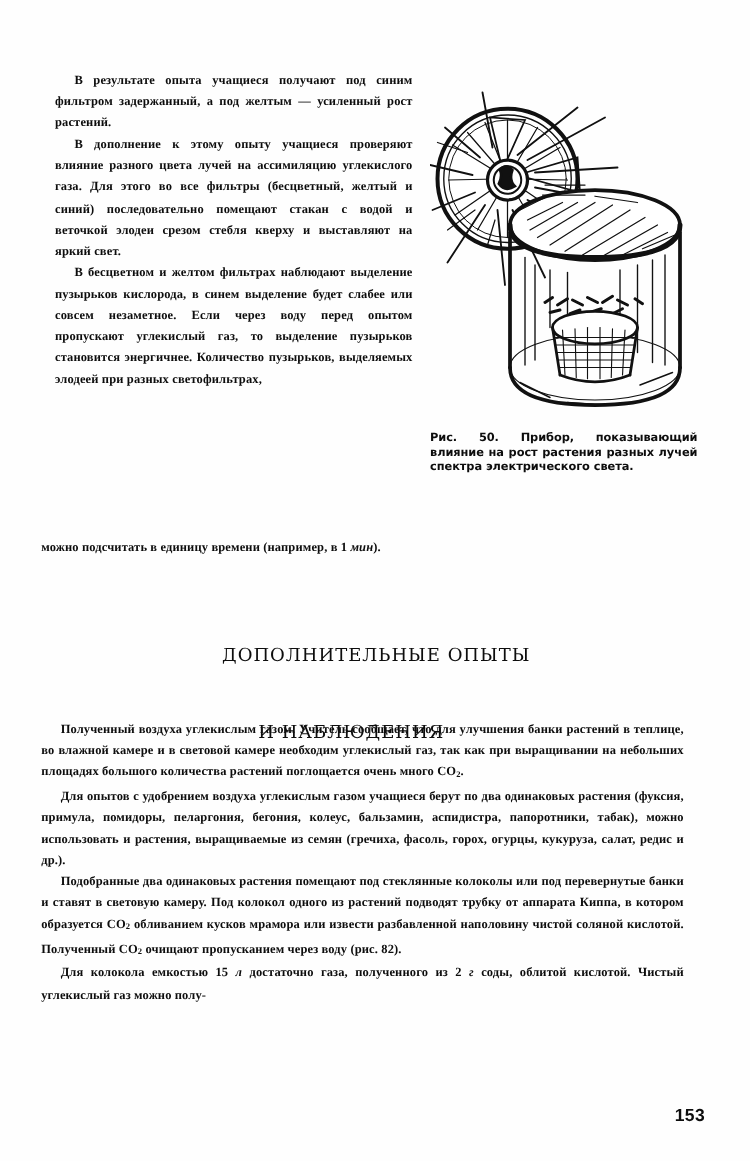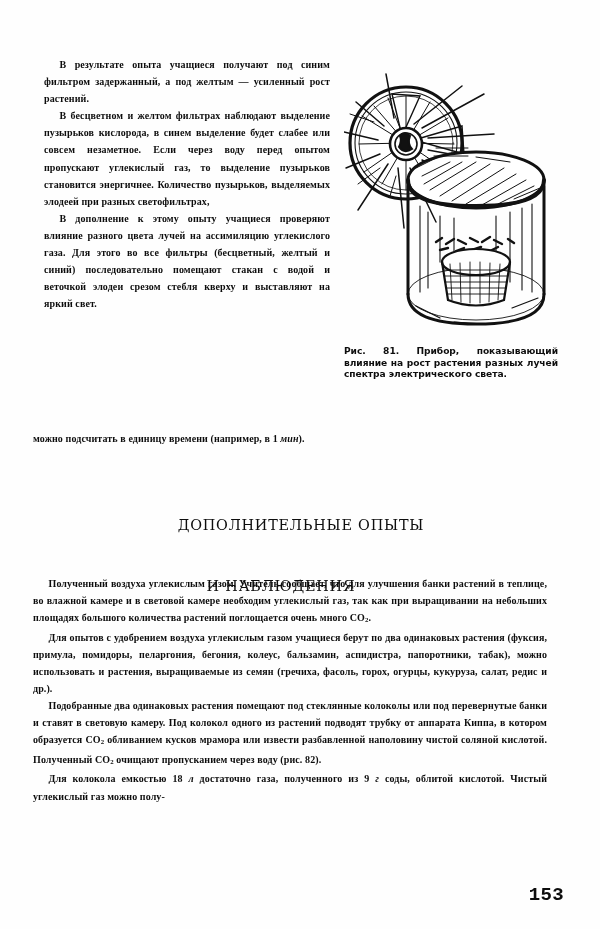--- a/index.html
+++ b/index.html
@@ -95,23 +95,23 @@
 
   .runin { font-weight: 700; }
 
   sub { font-size: 0.68em; vertical-align: -0.22em; }
   .ital { font-style: italic; }
 
   .folio {
     position: absolute;
     right: 36px;
     top: 884px;
-    font-family: Liberation Mono, monospace;
+    font-family: Liberation Sans, sans-serif;
     font-weight: 700;
-    font-size: 19px;
+    font-size: 14px;
     letter-spacing: 0.02em;
   }
 </style>
 </head>
 <body>
 
 <div class="page">
 
   <div class="top-zone">
 
@@ -241,45 +241,45 @@
 
           <g stroke-width="1.2">
             <path d="M72 250 L96 262"></path>
               <path d="M168 252 L194 242"></path>
             <path d="M110 266 L140 268"></path>
           </g>
         </g>
       </svg>
 
       <div class="fig-caption">
-        <span>Рис. 81. Прибор, показывающий влияние на рост растения разных лучей спектра электрического света.</span>
+        <span>Рис. 50. Прибор, показывающий влияние на рост растения разных лучей спектра электрического света.</span>
       </div>
     </div>
 
     <div class="col-narrow">
       <p class="para"><span class="ind"></span><span>В результате опыта учащиеся получают под синим фильтром задержанный, а под желтым — усиленный рост растений.</span></p>
+      <p class="para"><span class="ind"></span><span>В дополнение к этому опыту учащиеся проверяют влияние разного цвета лучей на ассимиляцию углекислого газа. Для этого во все фильтры (бесцветный, желтый и синий) последовательно помещают стакан с водой и веточкой элодеи срезом стебля кверху и выставляют на яркий свет.</span></p>
       <p class="para"><span class="ind"></span><span>В бесцветном и желтом фильтрах наблюдают выделение пузырьков кислорода, в синем выделение будет слабее или совсем незаметное. Если через воду перед опытом пропускают углекислый газ, то выделение пузырьков становится энергичнее. Количество пузырьков, выделяемых элодеей при разных светофильтрах,</span></p>
-      <p class="para"><span class="ind"></span><span>В дополнение к этому опыту учащиеся проверяют влияние разного цвета лучей на ассимиляцию углекислого газа. Для этого во все фильтры (бесцветный, желтый и синий) последовательно помещают стакан с водой и веточкой элодеи срезом стебля кверху и выставляют на яркий свет.</span></p>
     </div>
   </div>
 
   <div class="full-block" style="top:430px;">
     <p class="para"><span>можно подсчитать в единицу времени (например, в 1 </span><span class="ital">мин</span><span>).</span></p>
   </div>
 
   <div class="heading" style="top:515px;">
     <span class="h-line l1">ДОПОЛНИТЕЛЬНЫЕ ОПЫТЫ</span>
     <span class="h-line l2">И НАБЛЮДЕНИЯ</span>
   </div>
 
   <div class="full-block" style="top:575px;">
     <p class="para"><span class="ind"></span><span class="runin">Полученный воздуха углекислым газом.</span><span> Учитель сообщает, что для улучшения банки растений в теплице, во влажной камере и в световой камере необходим углекислый газ, так как при выращивании на небольших площадях большого количества растений поглощается очень много CO</span><sub>2</sub><span>.</span></p>
 
     <p class="para"><span class="ind"></span><span>Для опытов с удобрением воздуха углекислым газом учащиеся берут по два одинаковых растения (фуксия, примула, помидоры, пеларгония, бегония, колеус, бальзамин, аспидистра, папоротники, табак), можно использовать и растения, выращиваемые из семян (гречиха, фасоль, горох, огурцы, кукуруза, салат, редис и др.).</span></p>
 
     <p class="para"><span class="ind"></span><span>Подобранные два одинаковых растения помещают под стеклянные колоколы или под перевернутые банки и ставят в световую камеру. Под колокол одного из растений подводят трубку от аппарата Киппа, в котором образуется CO</span><sub>2</sub><span> обливанием кусков мрамора или извести разбавленной наполовину чистой соляной кислотой. Полученный CO</span><sub>2</sub><span> очищают пропусканием через воду (рис. 82).</span></p>
 
-    <p class="para"><span class="ind"></span><span>Для колокола емкостью 18 </span><span class="ital">л</span><span> достаточно газа, полученного из 9 </span><span class="ital">г</span><span> соды, облитой кислотой. Чистый углекислый газ можно полу-</span></p>
+    <p class="para"><span class="ind"></span><span>Для колокола емкостью 15 </span><span class="ital">л</span><span> достаточно газа, полученного из 2 </span><span class="ital">г</span><span> соды, облитой кислотой. Чистый углекислый газ можно полу-</span></p>
   </div>
 
   <div class="folio">153</div>
 
 </div>
 
 </body></html>

